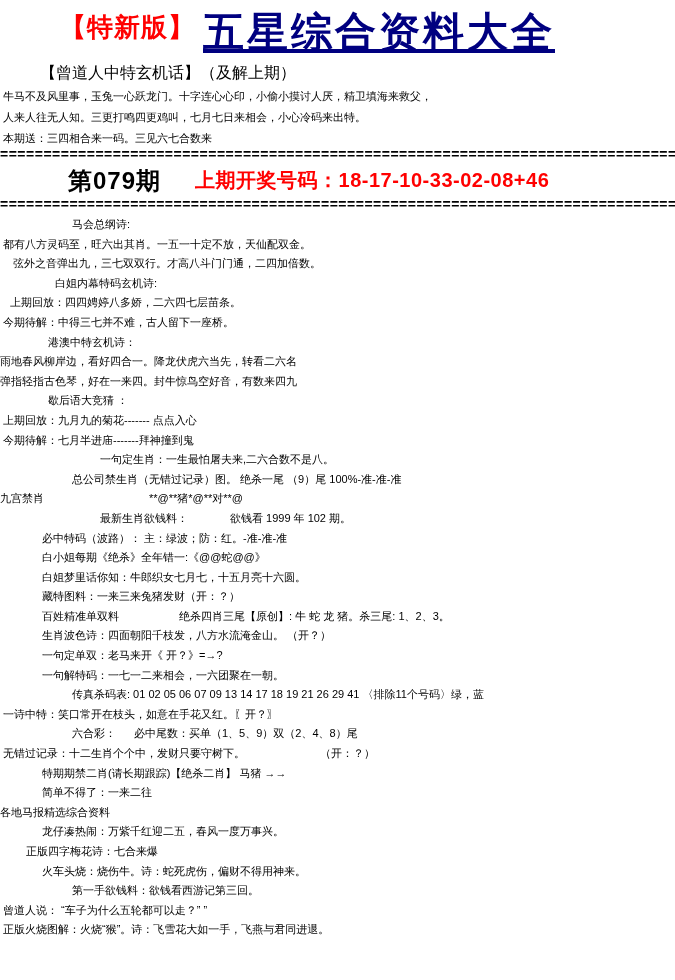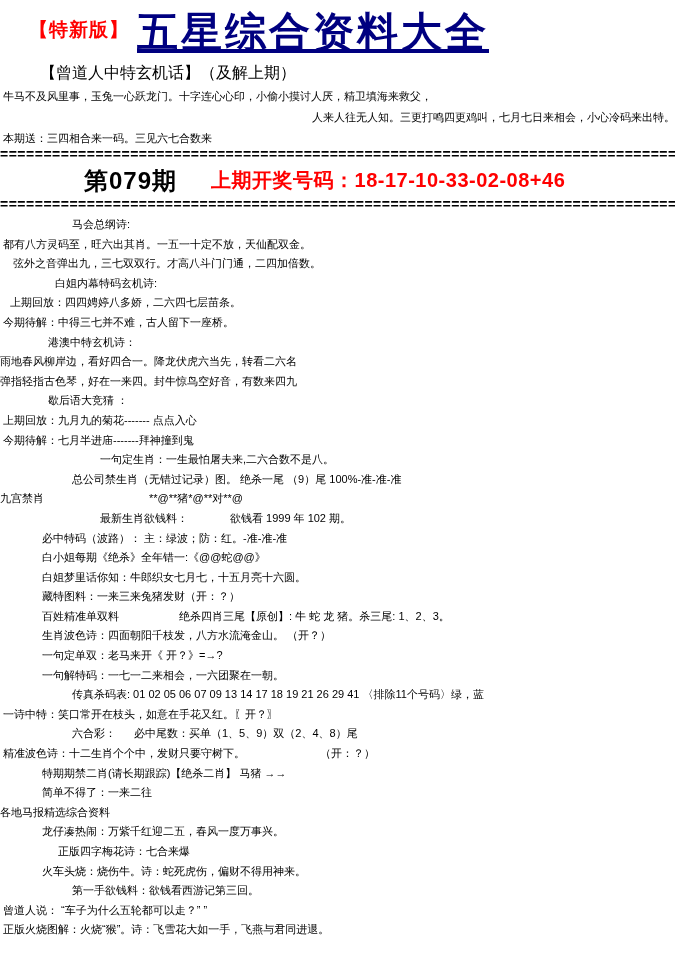--- a/index.html
+++ b/index.html
@@ -3,55 +3,55 @@
 <meta charset="utf-8">
 <style>
   html,body{margin:0;padding:0;background:#ffffff;}
   .page{
     width:675px;height:980px;background:#ffffff;color:#000000;
     font-family:"Liberation Sans","DejaVu Sans",sans-serif;
     position:relative;overflow:hidden;
   }
   .header-row{padding-top:5px;white-space:nowrap;height:52px;}
   .edition{
-    color:#ff0000;font-weight:bold;font-size:19px;margin-left:29px;
+    color:#ff0000;font-weight:bold;font-size:26px;margin-left:60px;
     display:inline-block;vertical-align:10px;letter-spacing:1px;
   }
   .title{
     color:#000080;font-weight:bold;font-size:41px;letter-spacing:3px;
     font-family:"Liberation Serif","DejaVu Serif",serif;
     text-decoration:underline;display:inline-block;margin-left:8px;
   }
   .intro-heading{margin:6px 0 2px 40px;font-size:16px;white-space:nowrap;}
   .iline,.bline{font-size:11px;line-height:21px;white-space:nowrap;}
   .bline{line-height:19.6px;}
   .separator{
     font-size:14px;font-weight:bold;white-space:nowrap;overflow:hidden;
     height:13px;line-height:11px;letter-spacing:0.5px;
   }
-  .issue-bar{height:37px;display:flex;align-items:center;white-space:nowrap;padding-left:16px;}
+  .issue-bar{height:37px;display:flex;align-items:center;white-space:nowrap;}
   .issue-no{font-size:24px;font-weight:bold;margin-left:68px;letter-spacing:1px;}
   .draw{font-size:20px;font-weight:bold;color:#ff0000;margin-left:34px;letter-spacing:0.5px;}
   .part{display:inline-block;}
   #body-lines{margin-top:3px;}
 </style>
 </head>
 <body>
 
 <div class="page">
 
   <div class="header-row">
     <span class="edition">【特新版】</span><span class="title">五星综合资料大全</span>
   </div>
 
   <div class="intro-heading">【曾道人中特玄机话】（及解上期）</div>
 
   <div id="intro-lines">
       <div class="iline" style="padding-left: 3px;">牛马不及风里事，玉兔一心跃龙门。十字连心心印，小偷小摸讨人厌，精卫填海来救父，</div>
-      <div class="iline" style="padding-left: 13px; text-align: right;">人来人往无人知。三更打鸣四更鸡叫，七月七日来相会，小心冷码来出特。</div>
+      <div class="iline" style="padding-left: 3px;">人来人往无人知。三更打鸣四更鸡叫，七月七日来相会，小心冷码来出特。</div>
       <div class="iline" style="padding-left: 3px;">本期送：三四相合来一码。三见六七合数来</div>
     </div>
 
   <div class="separator">==========================================================================================</div>
 
   <div class="issue-bar">
     <span class="issue-no">第079期</span>
     <span class="draw">上期开奖号码：18-17-10-33-02-08+46</span>
   </div>
 
@@ -78,25 +78,25 @@
       <div class="bline"><span class="part" style="margin-left: 42px;">白小姐每期《绝杀》全年错一:《@@蛇@@》</span></div>
       <div class="bline"><span class="part" style="margin-left: 42px;">白姐梦里话你知：牛郎织女七月七，十五月亮十六圆。</span></div>
       <div class="bline"><span class="part" style="margin-left: 42px;">藏特图料：一来三来兔猪发财（开：？）</span></div>
       <div class="bline"><span class="part" style="margin-left: 42px;">百姓精准单双料</span><span class="part" style="margin-left: 60px;">绝杀四肖三尾【原创】: 牛 蛇 龙 猪。杀三尾: 1、2、3。</span></div>
       <div class="bline"><span class="part" style="margin-left: 42px;">生肖波色诗：四面朝阳千枝发，八方水流淹金山。 （开？）</span></div>
       <div class="bline"><span class="part" style="margin-left: 42px;">一句定单双：老马来开《 开？》=→?</span></div>
       <div class="bline"><span class="part" style="margin-left: 42px;">一句解特码：一七一二来相会，一六团聚在一朝。</span></div>
       <div class="bline"><span class="part" style="margin-left: 72px;">传真杀码表: 01 02 05 06 07 09 13 14 17 18 19 21 26 29 41 〈排除11个号码〉绿，蓝</span></div>
       <div class="bline"><span class="part" style="margin-left: 3px;">一诗中特：笑口常开在枝头，如意在手花又红。〖开？〗</span></div>
       <div class="bline"><span class="part" style="margin-left: 72px;">六合彩：</span><span class="part" style="margin-left: 18px;">必中尾数：买单（1、5、9）双（2、4、8）尾</span></div>
-      <div class="bline"><span class="part" style="margin-left: 3px;">精准波色诗：十二生肖个个中，发财只要守树下。</span><span class="part" style="margin-left: 75px;">（开：？）</span></div>
+      <div class="bline"><span class="part" style="margin-left: 3px;">无错过记录：十二生肖个个中，发财只要守树下。</span><span class="part" style="margin-left: 75px;">（开：？）</span></div>
       <div class="bline"><span class="part" style="margin-left: 42px;">特期期禁二肖(请长期跟踪)【绝杀二肖】 马猪 →→</span></div>
       <div class="bline"><span class="part" style="margin-left: 42px;">简单不得了：一来二往</span></div>
       <div class="bline"><span class="part" style="margin-left: 0px;">各地马报精选综合资料</span></div>
       <div class="bline"><span class="part" style="margin-left: 42px;">龙仔凑热闹：万紫千红迎二五，春风一度万事兴。</span></div>
-      <div class="bline"><span class="part" style="margin-left: 58px;">正版四字梅花诗：七合来爆</span></div>
+      <div class="bline"><span class="part" style="margin-left: 26px;">正版四字梅花诗：七合来爆</span></div>
       <div class="bline"><span class="part" style="margin-left: 42px;">火车头烧：烧伤牛。诗：蛇死虎伤，偏财不得用神来。</span></div>
       <div class="bline"><span class="part" style="margin-left: 72px;">第一手欲钱料：欲钱看西游记第三回。</span></div>
       <div class="bline"><span class="part" style="margin-left: 3px;">曾道人说： “车子为什么五轮都可以走？” ”</span></div>
       <div class="bline"><span class="part" style="margin-left: 3px;">正版火烧图解：火烧“猴”。诗：飞雪花大如一手，飞燕与君同进退。</span></div>
     </div>
 
 </div>
 
 </body></html>

